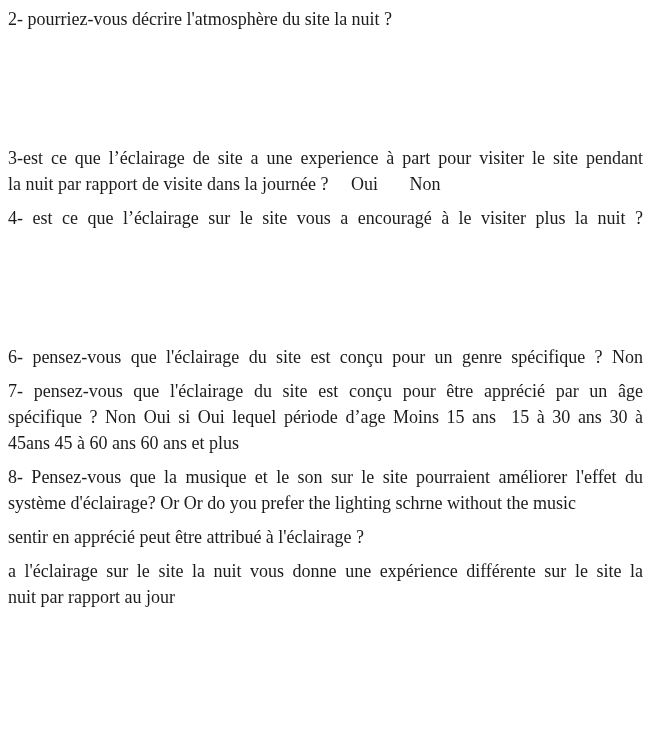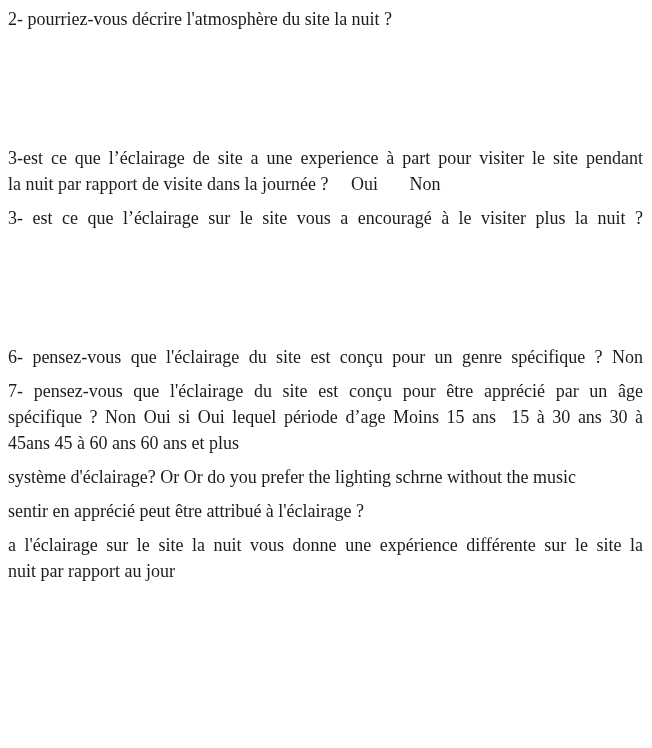--- a/index.html
+++ b/index.html
@@ -44,37 +44,38 @@
   </p>
 
   <div class="answer-space-a"></div>
 
   <p class="para">
     <span class="ln j">3-est ce que l’éclairage de site a une experience à part pour visiter le site pendant</span>
     <span class="ln">la nuit par rapport de visite dans la journée ?&nbsp;&nbsp;&nbsp;&nbsp;&nbsp;Oui&nbsp;&nbsp;&nbsp;&nbsp;&nbsp;&nbsp;&nbsp;Non</span>
   </p>
 
   <p class="para">
-    <span class="ln j">3- est ce que l’éclairage sur le site vous a encouragé à le visiter plus la nuit ?</span>
+    <span class="ln j">4- est ce que l’éclairage sur le site vous a encouragé à le visiter plus la nuit ?</span>
   </p>
 
 
   <div class="answer-space-b"></div>
 
   <p class="para">
     <span class="ln j">6- pensez-vous que l'éclairage du site est conçu pour un genre spécifique ? Non</span>
   </p>
 
   <p class="para">
     <span class="ln j">7- pensez-vous que l'éclairage du site est conçu pour être apprécié par un âge</span>
     <span class="ln j">spécifique ? Non Oui si Oui lequel période d’age Moins 15 ans&nbsp; 15 à 30 ans 30 à</span>
     <span class="ln">45ans 45 à 60 ans 60 ans et plus</span>
   </p>
 
   <p class="para">
+    <span class="ln j">8- Pensez-vous que la musique et le son sur le site pourraient améliorer l'effet du</span>
     <span class="ln">système d'éclairage? Or Or do you prefer the lighting schrne without the music</span>
   </p>
 
   <p class="para">
     <span class="ln">sentir en apprécié peut être attribué à l'éclairage ?</span>
   </p>
 
   <p class="para">
     <span class="ln j">a l'éclairage sur le site la nuit vous donne une expérience différente sur le site la</span>
     <span class="ln">nuit par rapport au jour</span>

